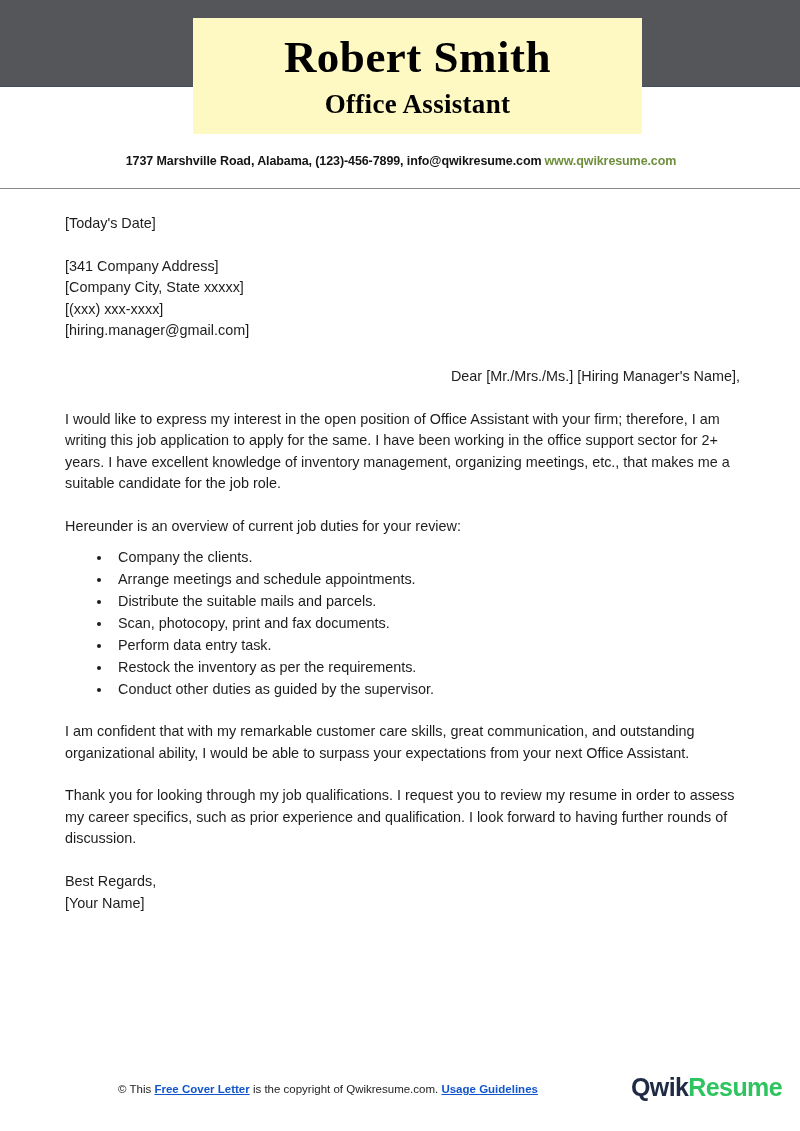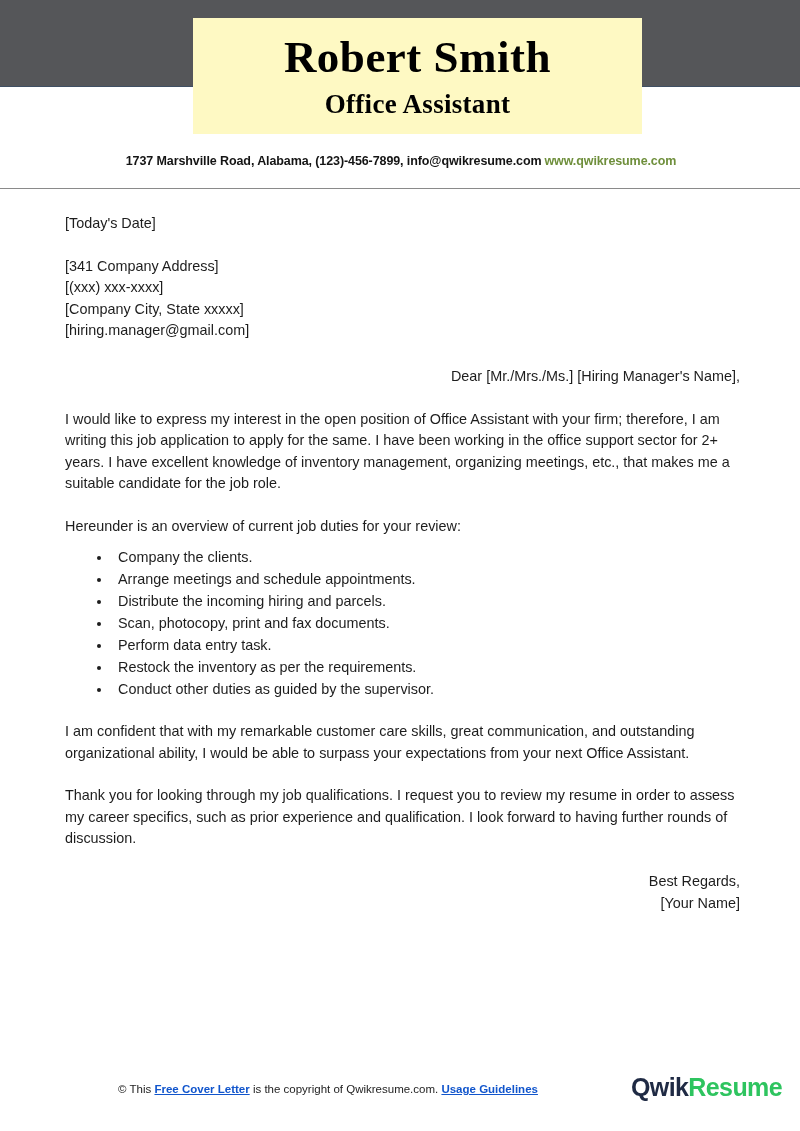--- a/index.html
+++ b/index.html
@@ -118,21 +118,21 @@
   .duty-list li::before {
     content: "";
     position: absolute;
     left: 0;
     top: 9.5px;
     width: 4px;
     height: 4px;
     border-radius: 50%;
     background: #1d1d1d;
   }
-  .signoff div { line-height: 21.6px; text-align: right; }
+  .signoff div { line-height: 21.6px; }
 
   
   .footer {
     position: absolute;
     left: 0;
     bottom: 0;
     width: 800px;
     height: 70px;
   }
   .footer-credit {
@@ -177,35 +177,35 @@
 </div>
 
 <div class="header-rule"></div>
 
 <div class="letter-body">
 
   <div class="date-line">[Today's Date]</div>
 
   <div class="addr-block">
     <div>[341 Company Address]</div>
+    <div>[Company City, State xxxxx]</div>
     <div>[(xxx) xxx-xxxx]</div>
-    <div>[Company City, State xxxxx]</div>
     <div>[hiring.manager@gmail.com]</div>
   </div>
 
   <p style="margin-top:24px;text-align:right;">Dear [Mr./Mrs./Ms.] [Hiring Manager's Name],</p>
 
   <p>I would like to express my interest in the open position of Office Assistant with your firm; therefore, I am writing this job application to apply for the same. I have been working in the office support sector for 2+ years. I have excellent knowledge of inventory management, organizing meetings, etc., that makes me a suitable candidate for the job role.</p>
 
   <p style="margin-bottom:0;">Hereunder is an overview of current job duties for your review:</p>
 
   <ul class="duty-list">
     <li>Company the clients.</li>
     <li>Arrange meetings and schedule appointments.</li>
-    <li>Distribute the incoming hiring and parcels.</li>
+    <li>Distribute the suitable mails and parcels.</li>
     <li>Scan, photocopy, print and fax documents.</li>
     <li>Perform data entry task.</li>
     <li>Restock the inventory as per the requirements.</li>
     <li>Conduct other duties as guided by the supervisor.</li>
   </ul>
 
   <p>I am confident that with my remarkable customer care skills, great communication, and outstanding organizational ability, I would be able to surpass your expectations from your next Office Assistant.</p>
 
   <p>Thank you for looking through my job qualifications. I request you to review my resume in order to assess my career specifics, such as prior experience and qualification. I look forward to having further rounds of discussion.</p>
 

